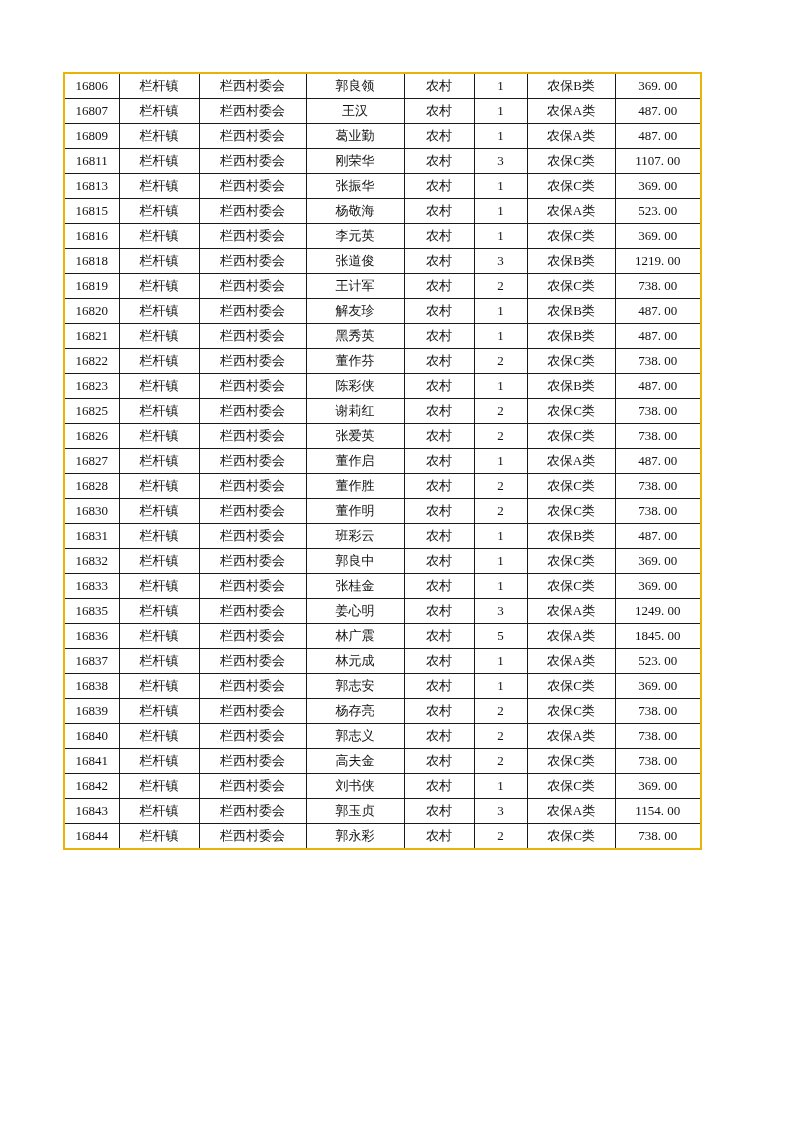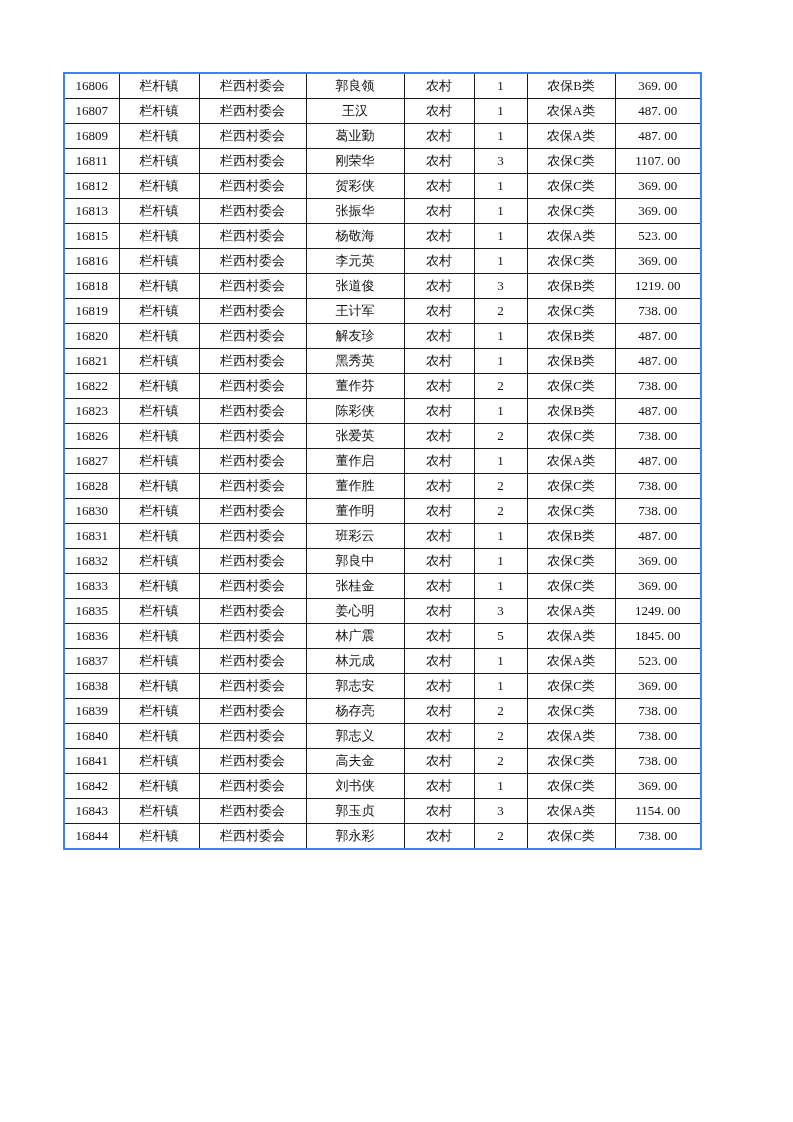--- a/index.html
+++ b/index.html
@@ -16,21 +16,21 @@
     font-family: "Liberation Serif", "DejaVu Serif", serif;
     color: #111111;
   }
   table.roster {
     position: absolute;
     left: 63px;
     top: 72px;
     width: 637px;
     border-collapse: collapse;
     table-layout: fixed;
-    border: 2px solid #3b82f6;
+    border: 2px solid #eab308;
     padding-left: 40px;
   }
   table.roster td {
     border: 1px solid #1a1a1a;
     height: 24px;
     padding: 0;
     text-align: center;
     vertical-align: middle;
     font-size: 13px;
     line-height: 24px;
@@ -88,30 +88,20 @@
           <td>16811</td>
           <td>栏杆镇</td>
           <td>栏西村委会</td>
           <td>刚荣华</td>
           <td>农村</td>
           <td>3</td>
           <td>农保C类</td>
           <td>1107. 00</td>
         </tr>
         <tr>
-          <td>16812</td>
-          <td>栏杆镇</td>
-          <td>栏西村委会</td>
-          <td>贺彩侠</td>
-          <td>农村</td>
-          <td>1</td>
-          <td>农保C类</td>
-          <td>369. 00</td>
-        </tr>
-        <tr>
           <td>16813</td>
           <td>栏杆镇</td>
           <td>栏西村委会</td>
           <td>张振华</td>
           <td>农村</td>
           <td>1</td>
           <td>农保C类</td>
           <td>369. 00</td>
         </tr>
         <tr>
@@ -186,20 +176,30 @@
         </tr>
         <tr>
           <td>16823</td>
           <td>栏杆镇</td>
           <td>栏西村委会</td>
           <td>陈彩侠</td>
           <td>农村</td>
           <td>1</td>
           <td>农保B类</td>
           <td>487. 00</td>
+        </tr>
+        <tr>
+          <td>16825</td>
+          <td>栏杆镇</td>
+          <td>栏西村委会</td>
+          <td>谢莉红</td>
+          <td>农村</td>
+          <td>2</td>
+          <td>农保C类</td>
+          <td>738. 00</td>
         </tr>
         <tr>
           <td>16826</td>
           <td>栏杆镇</td>
           <td>栏西村委会</td>
           <td>张爱英</td>
           <td>农村</td>
           <td>2</td>
           <td>农保C类</td>
           <td>738. 00</td>

